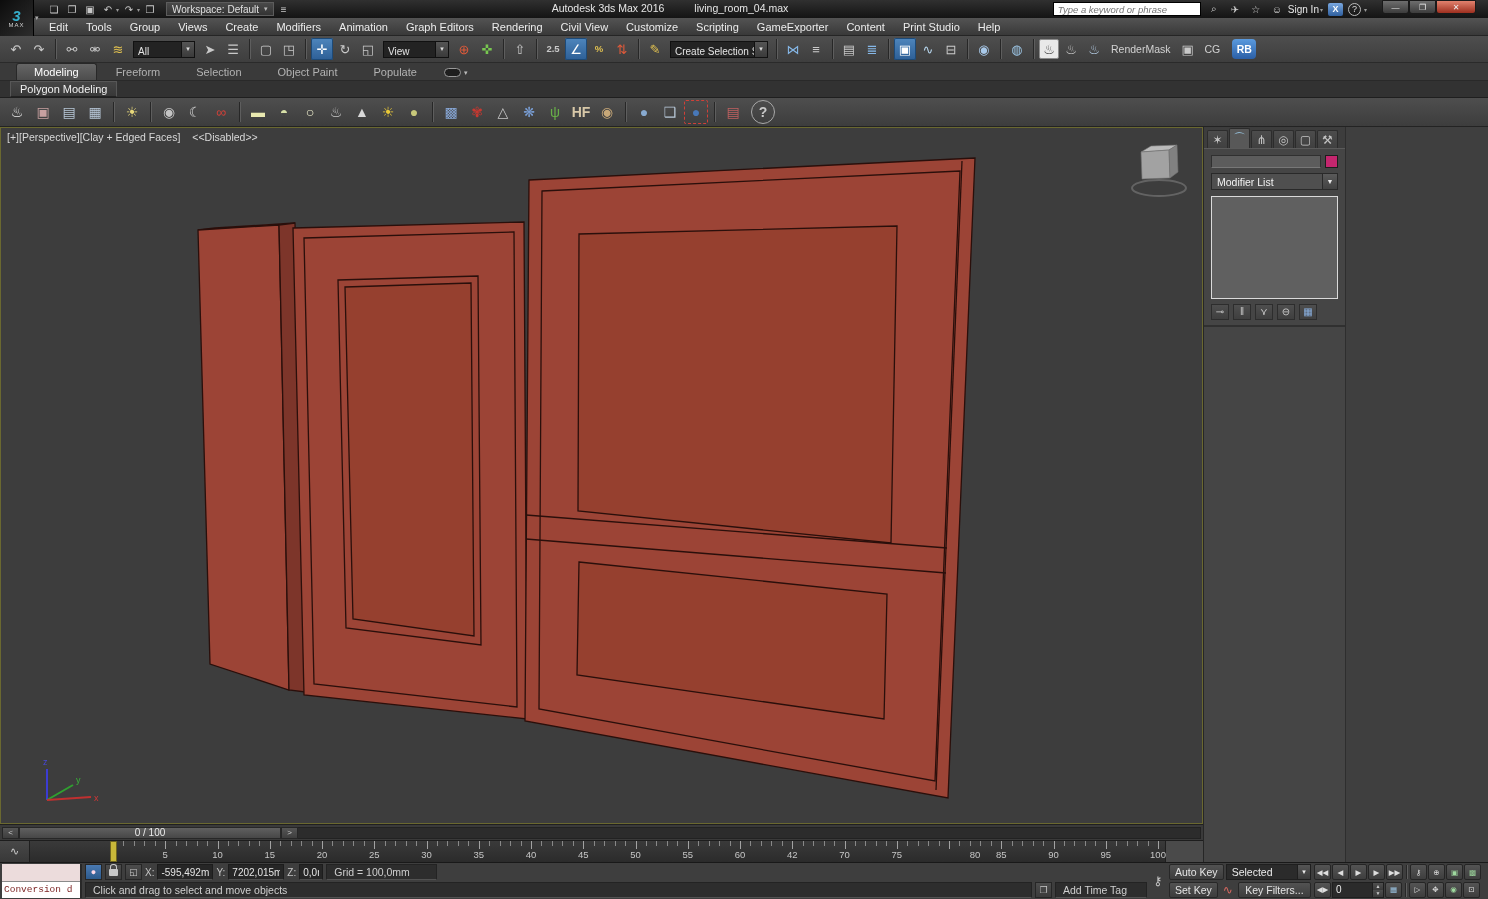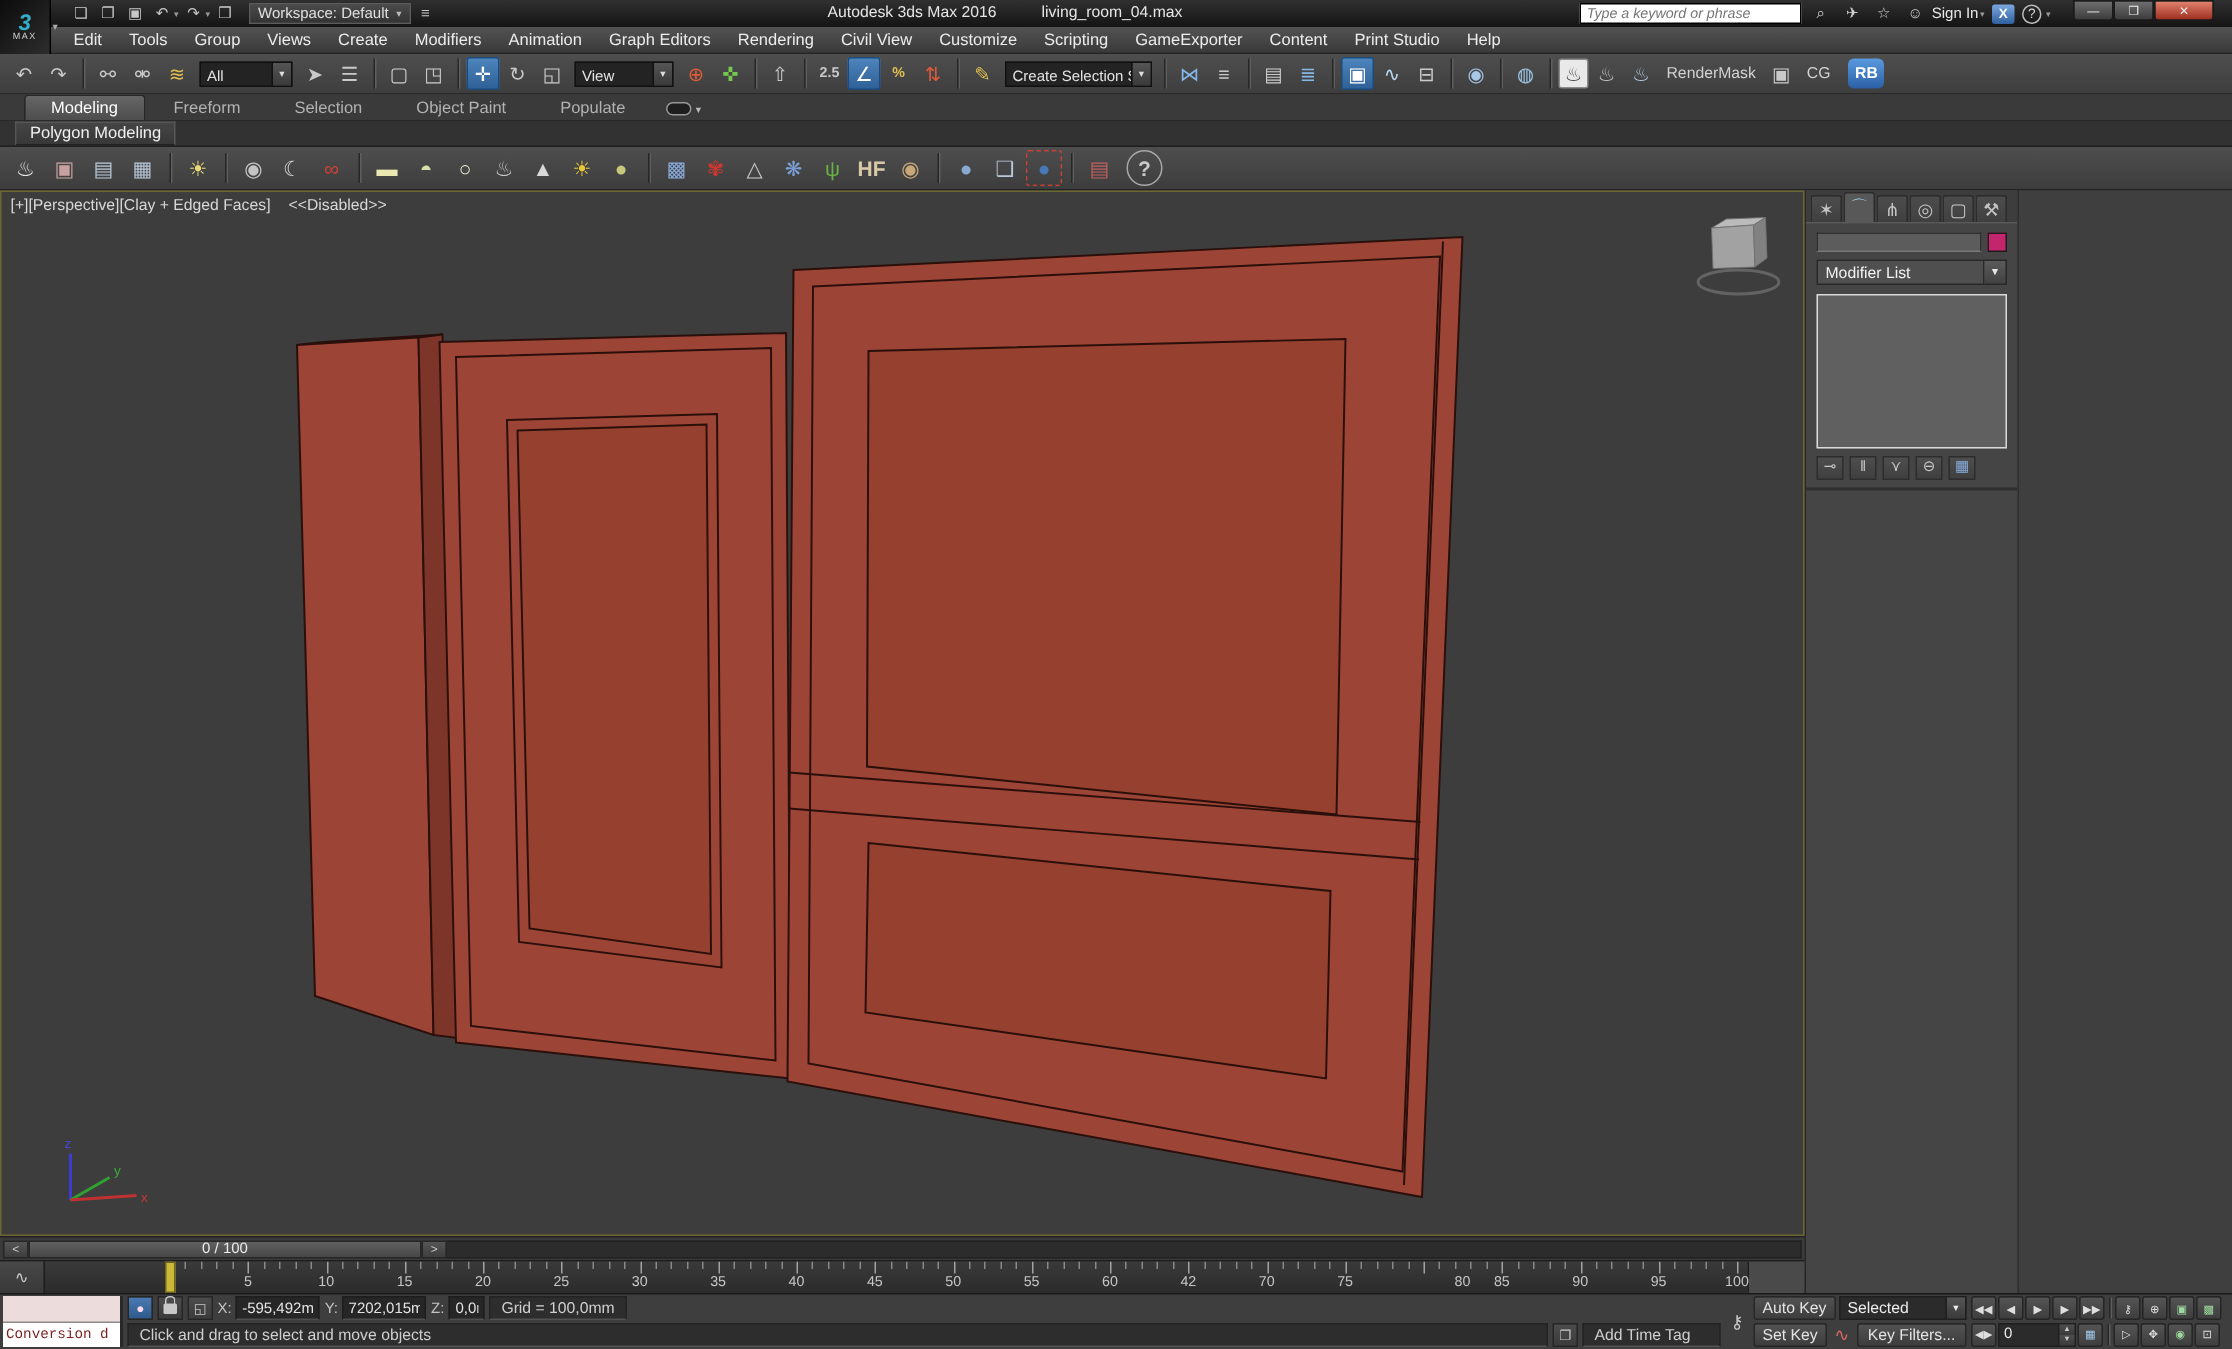--- a/index.html
+++ b/index.html
@@ -108,21 +108,21 @@
   .status-center{flex:1;display:flex;flex-direction:column;gap:1px;min-width:0}
   .sc-row{flex:1;display:flex;align-items:center;gap:3px;min-width:0}
   .status-field{height:16px;background:#2d2d2d;border:1px solid #232323;border-bottom-color:#525252;color:#cfcfcf;font-size:10.5px;display:flex;align-items:center;padding:0 7px;white-space:nowrap;overflow:hidden}
   .grow{flex:1}
   .mini-toggle{width:17px;height:16px;background:linear-gradient(#4c4c4c,#3b3b3b);border:1px solid #262626;display:flex;align-items:center;justify-content:center;color:#c8c8c8;font-size:9px;flex:none}
   .mini-toggle.isolate{background:linear-gradient(#4a7ab2,#2d5а8c);background:linear-gradient(#4a7ab2,#2d5a8c);color:#ffd9e8}
   .lockicon{width:9px;height:7px;background:#c8c8c8;border-radius:1px;position:relative;display:block}
   .lockicon:before{content:"";position:absolute;top:-5px;left:1px;width:5px;height:5px;border:1.5px solid #c8c8c8;border-bottom:none;border-radius:3px 3px 0 0}
   .coord-label{color:#c4c4c4;font-size:10px;flex:none}
   .coord-field{width:56px;height:16px;background:#262626;border:1px solid #1d1d1d;border-bottom-color:#4e4e4e;color:#e4e4e4;font-family:"Liberation Sans",sans-serif;font-size:10px;padding:0 3px;flex:none}
-  .status-field.gridf{width:92px;flex:none}
+  .status-field.gridf{width:111px;flex:none}
   .status-field.timetag{width:92px;flex:none}
   .keycol{width:16px;display:flex;align-items:center;justify-content:center;color:#c8c8c8;font-size:12px;flex:none}
   .akcol{width:142px;display:flex;flex-direction:column;gap:1px;flex:none}
   .ak-row{flex:1;display:flex;gap:2px;}
   .sb-btn{height:16px;background:linear-gradient(#525252,#3d3d3d);border:1px solid #272727;border-radius:2px;color:#e4e4e4;font-size:10.5px;display:flex;align-items:center;justify-content:center;padding:0 5px;white-space:nowrap}
   .sb-dd{flex:1;height:16px;background:#2b2b2b;border:1px solid #1f1f1f;color:#ececec;font-size:10.5px;display:flex;align-items:center;padding-left:5px}
   .sb-dd .dd-arrow{margin-left:auto;width:13px;height:100%;background:linear-gradient(#555,#3a3a3a);border-left:1px solid #1f1f1f;display:flex;align-items:center;justify-content:center;font-size:7px}
   .squiggle{width:16px;height:16px;display:flex;align-items:center;justify-content:center;color:#d86860;font-size:12px;flex:none}
   .sb-btn.kf{flex:1}
   .pbcol{width:172px;display:flex;flex-direction:column;gap:1px;flex:none}

